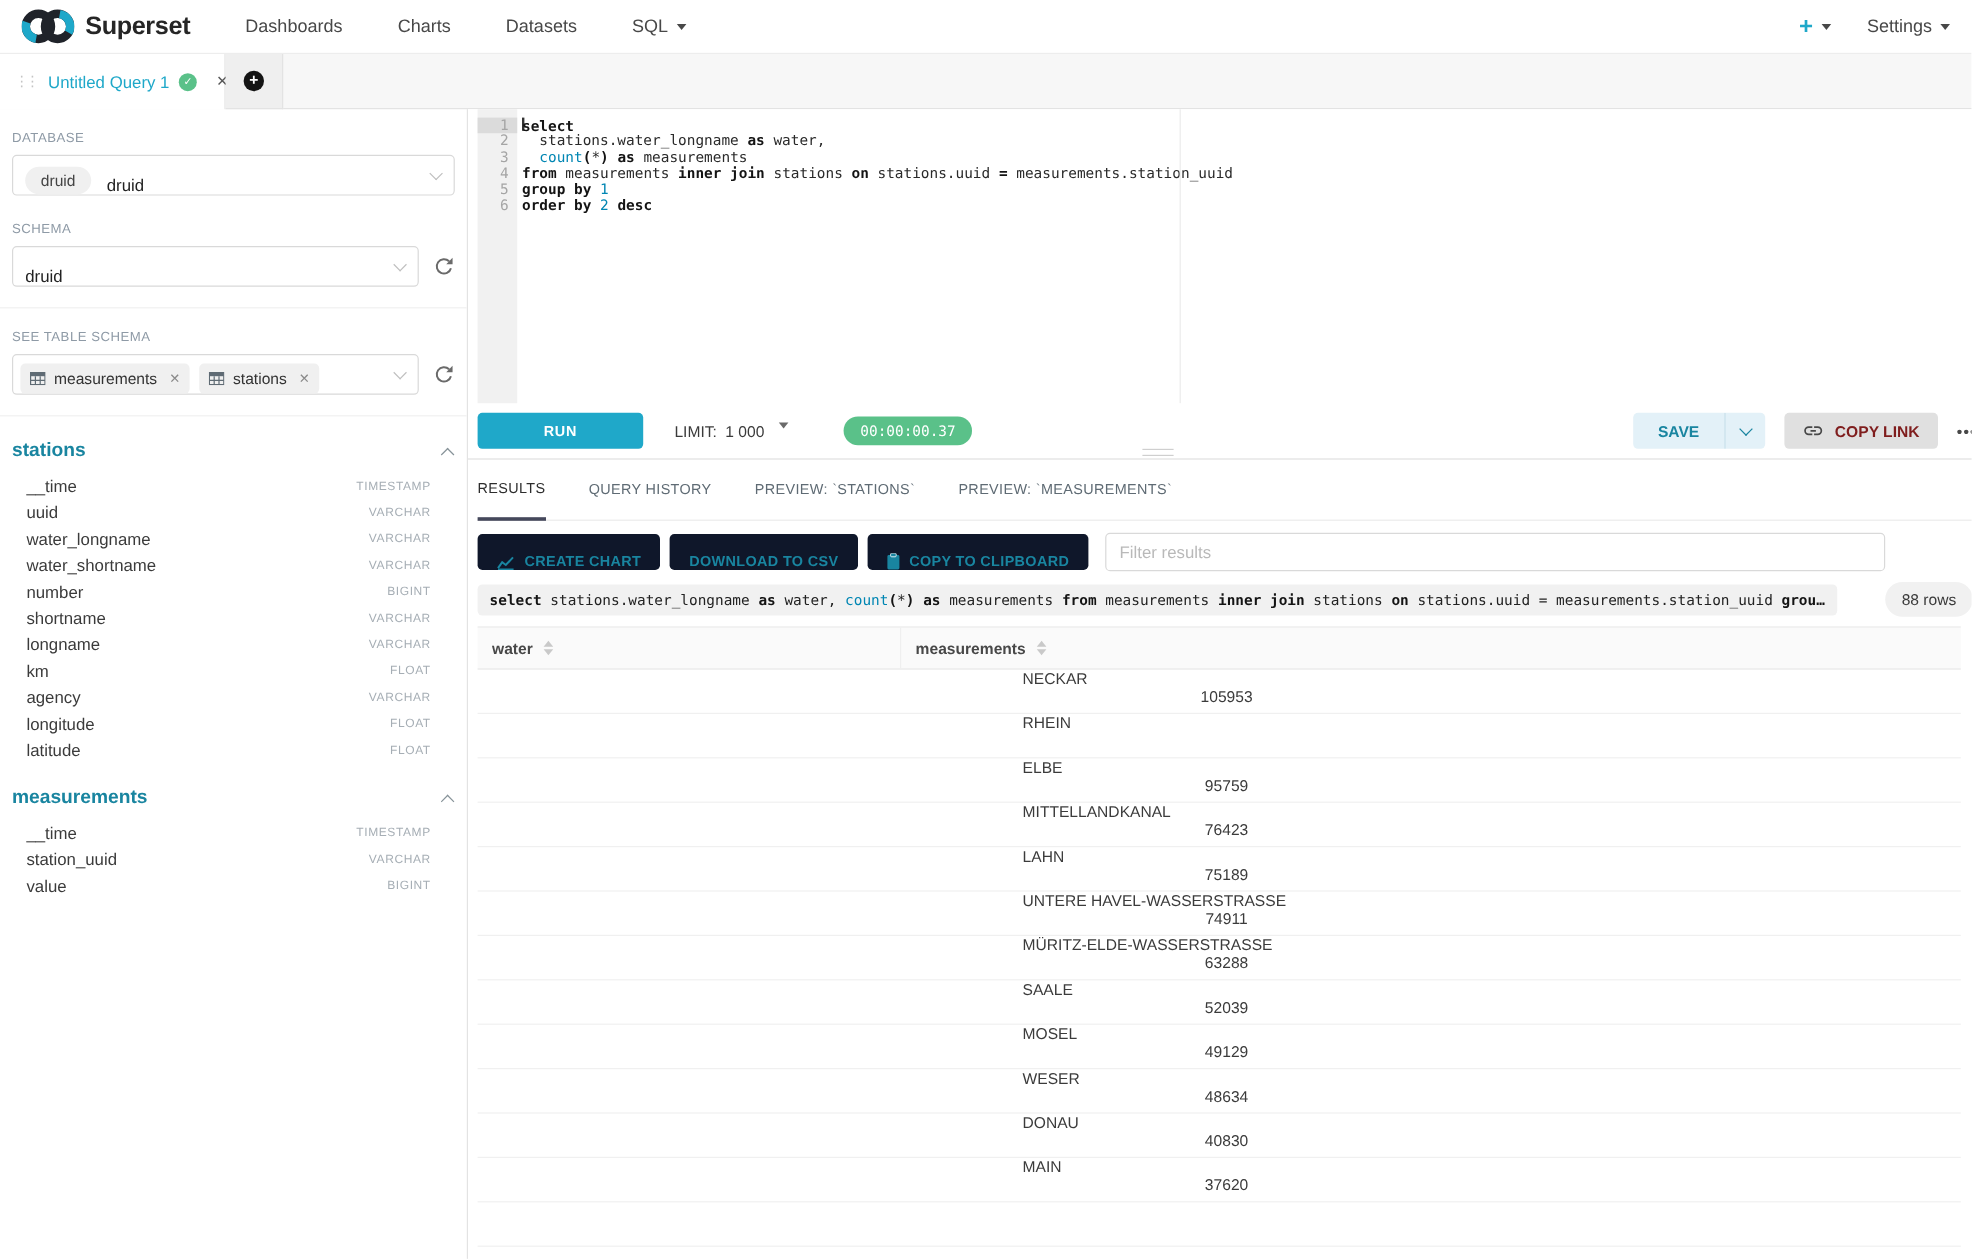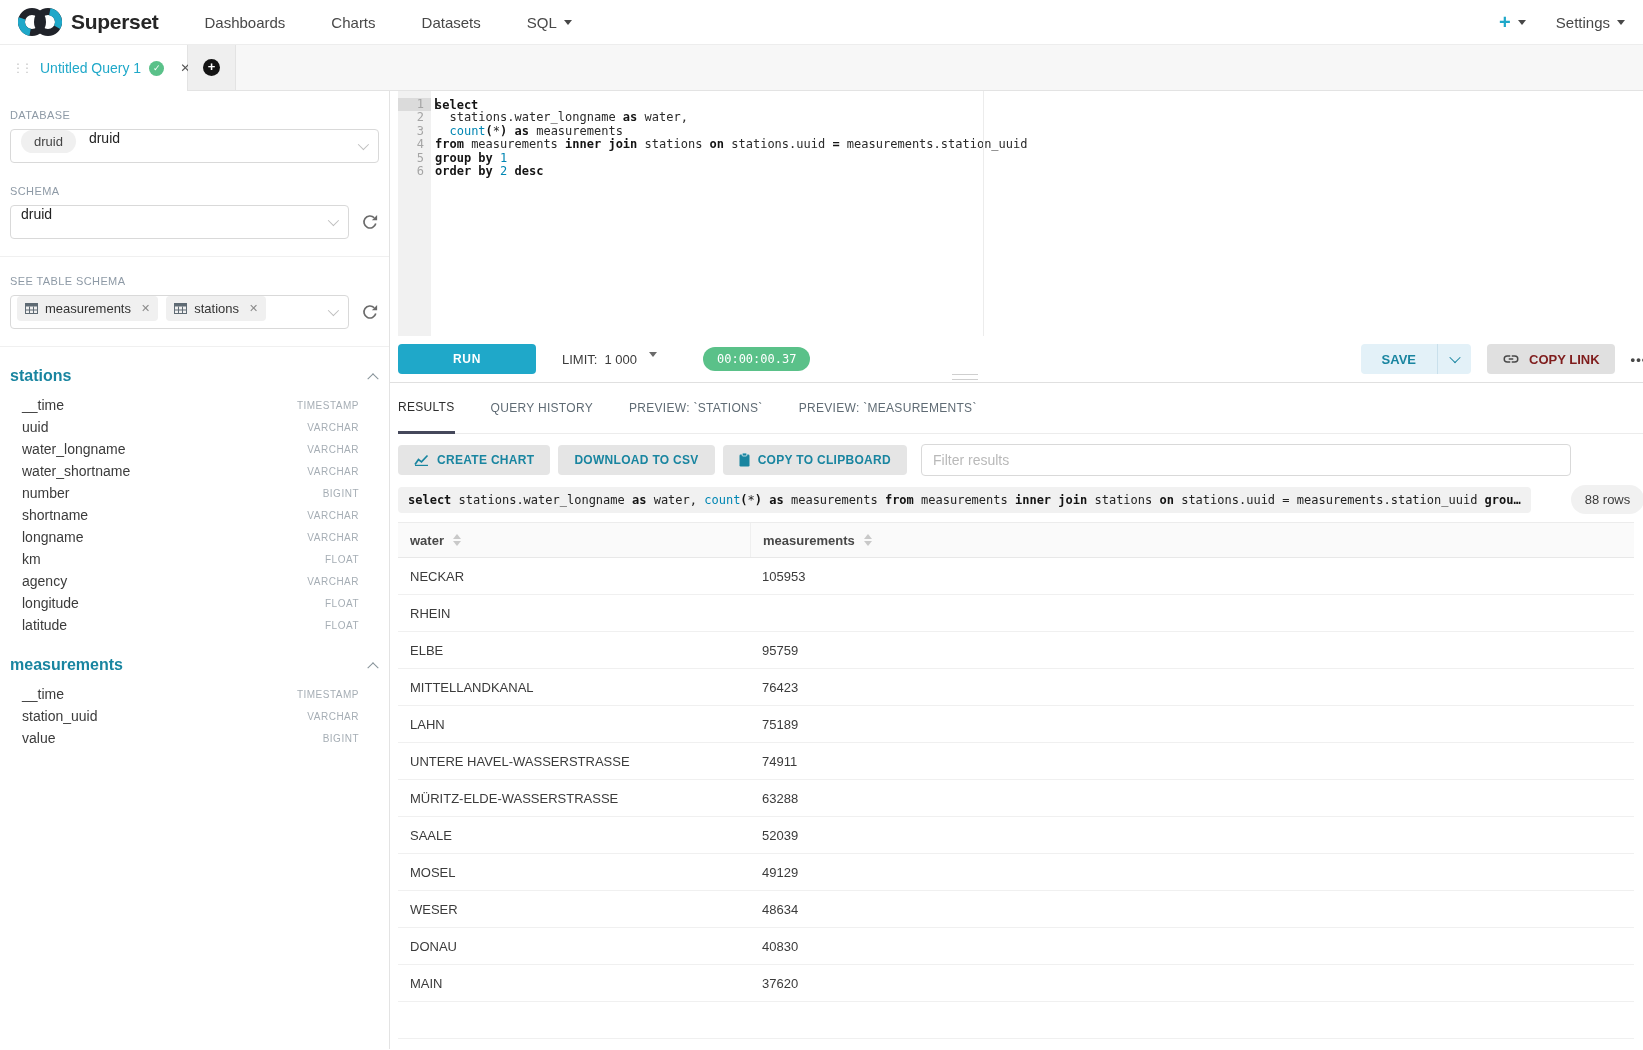--- a/index.html
+++ b/index.html
@@ -35,21 +35,21 @@
 
   
   .content { display:flex; height:958px; }
   .sidebar { width:390px; min-width:390px; border-right:1px solid #e3e3e3; padding-top:6px; overflow:hidden; }
   .main { flex:1; display:flex; flex-direction:column; position:relative; }
 
   
   .side-label { font-size:11px; color:#8e9aa6; letter-spacing:0.4px; margin:12px 10px 8px; }
   .select-row { display:flex; align-items:center; margin:0 10px; gap:12px; }
   .select-box { flex:1; height:34px; border:1px solid #d9d9d9; border-radius:4px; background:#fff;
-    display:flex; align-items:flex-start; padding:0 30px 0 6px; position:relative; cursor:pointer; }
+    display:flex; align-items:flex-end; padding:0 30px 0 6px; position:relative; cursor:pointer; }
   .sel-caret { position:absolute; right:12px; top:12px; width:8px; height:8px;
     border-right:1.4px solid #bfbfbf; border-bottom:1.4px solid #bfbfbf; transform:rotate(45deg) translateY(-2px); }
   .db-pill { background:#f0f0f0; border-radius:16px; padding:4px 13px; font-size:13px; color:#444; margin:0 13px 0 4px; }
   .db-value { font-size:14px; color:#222; }
   .refresh-btn { flex:none; cursor:pointer; display:flex; }
   .divider { height:1px; background:#f0f0f0; margin:17px 0 0; }
   .tbl-pill { background:#f0f0f0; border-radius:4px; padding:5px 8px; font-size:13px; color:#333;
     display:flex; align-items:center; gap:7px; margin-right:8px; }
   .pill-x { color:#8a8a8a; font-size:11px; margin-left:3px; }
   .tblhdr { display:flex; justify-content:space-between; align-items:center; margin:20px 12px 9px 10px; cursor:pointer; }
@@ -94,41 +94,41 @@
   .more-dots { color:#484848; font-size:13px; font-weight:bold; letter-spacing:1px; cursor:pointer; }
 
   
   .south { flex:1; border-top:1px solid #e0e0e0; position:relative; padding-left:8px; background:#fff; }
   .drag-handle { position:absolute; top:-9px; left:562px; width:26px; height:6px;
     border-top:1.6px solid #cfcfcf; border-bottom:1.6px solid #cfcfcf; }
   .rtabs { display:flex; gap:36px; height:51px; align-items:stretch; border-bottom:1px solid #ececec; margin-right:15px; }
   .rtab { font-size:12px; color:#5f6b74; letter-spacing:0.3px; display:flex; align-items:center; cursor:pointer; }
   .rtab.active { color:#2d2d2d; border-bottom:3px solid #45485B; margin-bottom:-1px; }
   .actions { display:flex; align-items:center; margin-top:10px; gap:8px; padding-right:88px; }
-  .act-btn { height:30px; background:#e5e5e5; color:#1985A0; border:none; border-radius:4px; padding:0 16px;
+  .act-btn { height:30px; background:#0f172a; color:#1985A0; border:none; border-radius:4px; padding:0 16px;
     font-family:"Liberation Sans",sans-serif; font-size:12px; font-weight:bold; letter-spacing:0.3px;
-    display:flex; align-items:center; gap:8px; cursor:pointer; }
+    display:flex; align-items:flex-end; gap:8px; cursor:pointer; }
   .filter-input { flex:1; height:32px; border:1px solid #d9d9d9; border-radius:4px; margin-left:6px;
     padding:0 11px; font-family:"Liberation Sans",sans-serif; font-size:14px; color:#444; outline:none; }
   .filter-input::placeholder { color:#b9b9b9; }
   .qrow { display:flex; align-items:center; margin:9px 15px 0 0; gap:40px; }
   .qbar { flex:1; background:#f1f1f1; border-radius:4px; padding:6px 10px; color:#222;
     font:12px "DejaVu Sans Mono", monospace; white-space:nowrap; overflow:hidden; }
   .rows-badge { background:#f1f1f1; border-radius:15px; padding:7px 14px; font-size:13px; color:#3b3b3b; white-space:nowrap; }
   .rtable { margin:8px 25px 0 0; }
   .thead { display:flex; height:36px; background:#fafafa; border-top:1px solid #ececec;
     border-bottom:1px solid #e8e8e8; align-items:flex-end; }
   .th { display:flex; align-items:center; gap:9px; font-size:13px; font-weight:bold; color:#484848;
     padding-left:12px; height:100%; cursor:pointer; }
   .th.c0 { width:352px; } .th.c1 { flex:1; border-left:1px solid #efefef; }
   .sort { display:flex; flex-direction:column; gap:2px; }
   .sort i { display:block; width:0; height:0; border-left:4px solid transparent; border-right:4px solid transparent; }
   .sort .up { border-bottom:5px solid #c9c9c9; }
   .sort .down { border-top:5px solid #c9c9c9; }
-  .trow { display:flex; height:37px; align-items:center; border-bottom:1px solid #f0f0f0; font-size:13px; color:#3b3b3b; }
+  .trow { display:flex; height:37px; align-items:center; border-bottom:1px solid #f0f0f0; font-size:13px; color:#3b3b3b;flex-direction:column; }
   .td { padding-left:12px; white-space:nowrap; }
   .td.c0 { width:352px; } .td.c1 { flex:1; }
   .trow.partial { border-bottom:1px solid #f0f0f0; }
 </style>
 </head>
 <body>
 
 <header class="navbar">
   <div class="brand">
     <span style="display:flex;">

